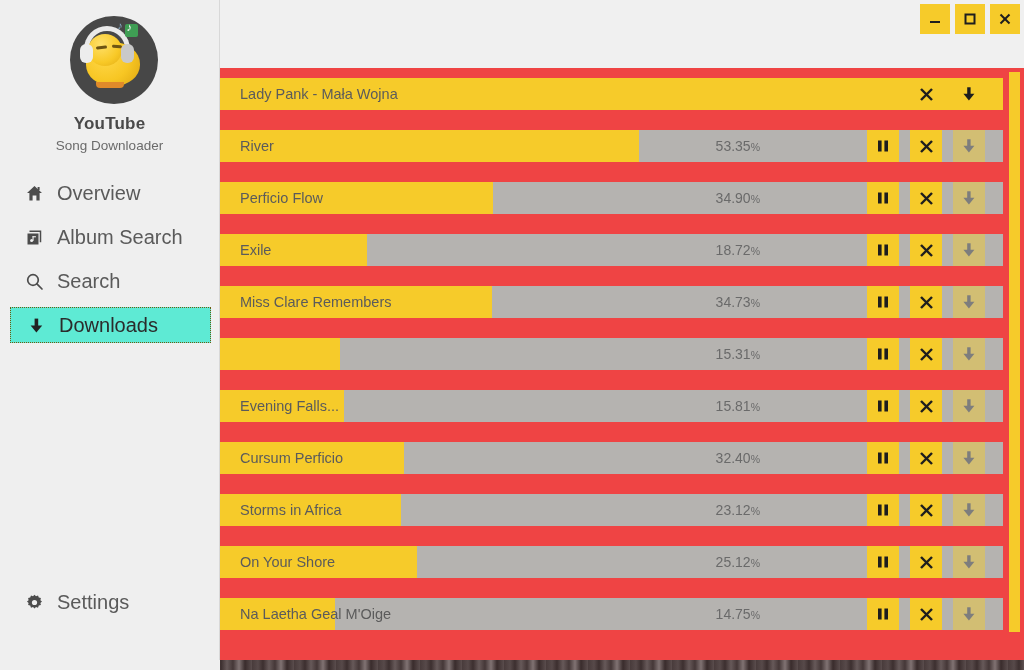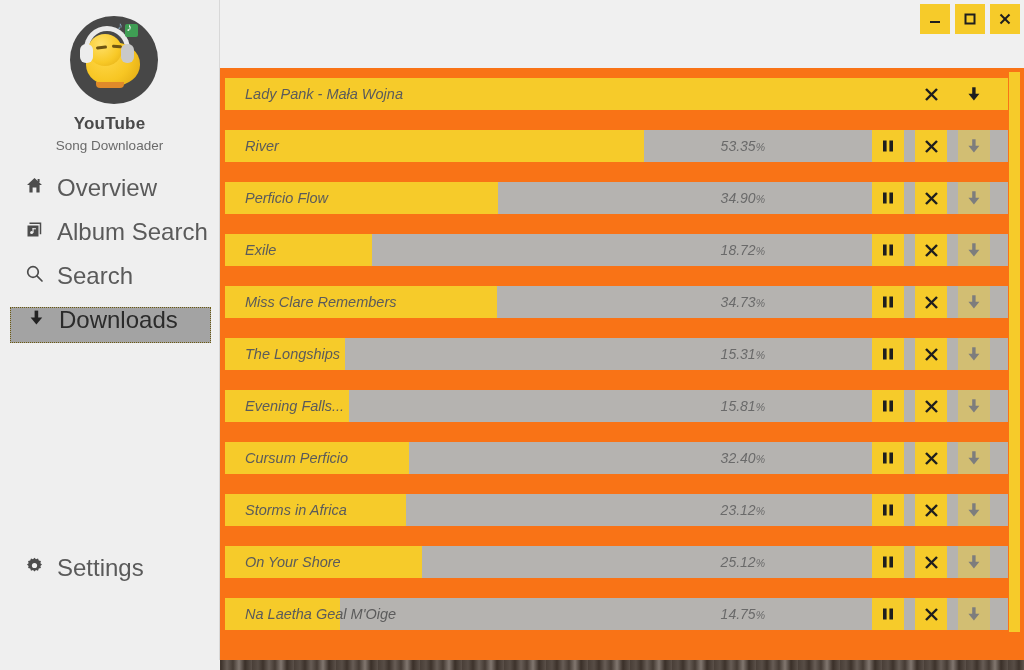--- a/index.html
+++ b/index.html
@@ -172,52 +172,52 @@
     color: #6b6b6b;
     margin-top: 4px;
   }
 
   .nav {
     margin-top: 22px;
   }
 
   .nav-item {
     display: flex;
-    align-items: flex-start;
+    align-items: center;
     height: 36px;
     margin: 0 8px 8px 8px;
     padding-left: 16px;
     color: #5a5a5a;
-    font-size: 24px;
+    font-size: 20px;
     cursor: pointer;
     background: transparent;
     border: 1px solid transparent;
   }
   .nav-item .nav-icon {
     width: 26px;
     display: inline-flex;
     align-items: center;
     justify-content: flex-start;
     flex: 0 0 26px;
     color: #4c4c4c;
   }
   .nav-item .nav-label { padding-left: 6px; line-height: 1; }
 
   .nav-item.active {
-    background: #a3a3a3;
+    background: #5eead4;
     color: #2b2b2b;
     border: 1px dotted #6b5a10;
     margin-left: 10px;
   }
   .nav-item.active .nav-icon { color: #222; }
 
   #settings-item {
     position: absolute;
     left: 0;
-    top: 555px;
+    top: 584px;
     width: 195px;
     margin: 0;
     padding-left: 24px;
   }
 
   
   #content {
     flex: 1;
     position: relative;
     background: #ffffff;
@@ -248,25 +248,23 @@
     color: #1e1e1e;
   }
   .wbtn svg { display: block; }
 
   #download-list {
     position: absolute;
     left: 0;
     top: 68px;
     right: 0;
     bottom: 0;
-    background: #f97316;
-    padding-left: 5px;
+    background: #ef4444;
     padding-right: 20px;
     padding-top: 10px;
-    font-style: italic;
   }
 
   .row {
     position: relative;
     height: 32px;
     margin-bottom: 20px;
     background: #b5b3b0;
     width: 783px;
   }
   .row.header-row { background: #f6cb2a; }
@@ -629,21 +627,20 @@
                 <svg width="18" height="18" viewBox="0 0 19 19">
                   <rect x="7.6" y="2.4" width="3.6" height="8" fill="currentColor"></rect>
                   <path d="M3.6 9.2 L9.4 16.4 L15.2 9.2 Z" fill="currentColor"></path>
                 </svg>
               </span>
             </div>
           </div>
         </div>
         <div class="row">
           <div class="row-fill" style="width: 120px;"></div>
-          <div class="row-title">The Longships</div>
           <div class="row-pct"><span>15.31</span><span class="sym">%</span></div>
           <div class="row-actions">
             <div class="act">
               <span>
                 <svg width="16" height="16" viewBox="0 0 16 16">
                   <rect x="3" y="2.5" width="3.6" height="11" fill="currentColor"></rect>
                   <rect x="9.4" y="2.5" width="3.6" height="11" fill="currentColor"></rect>
                 </svg>
               </span>
             </div>

